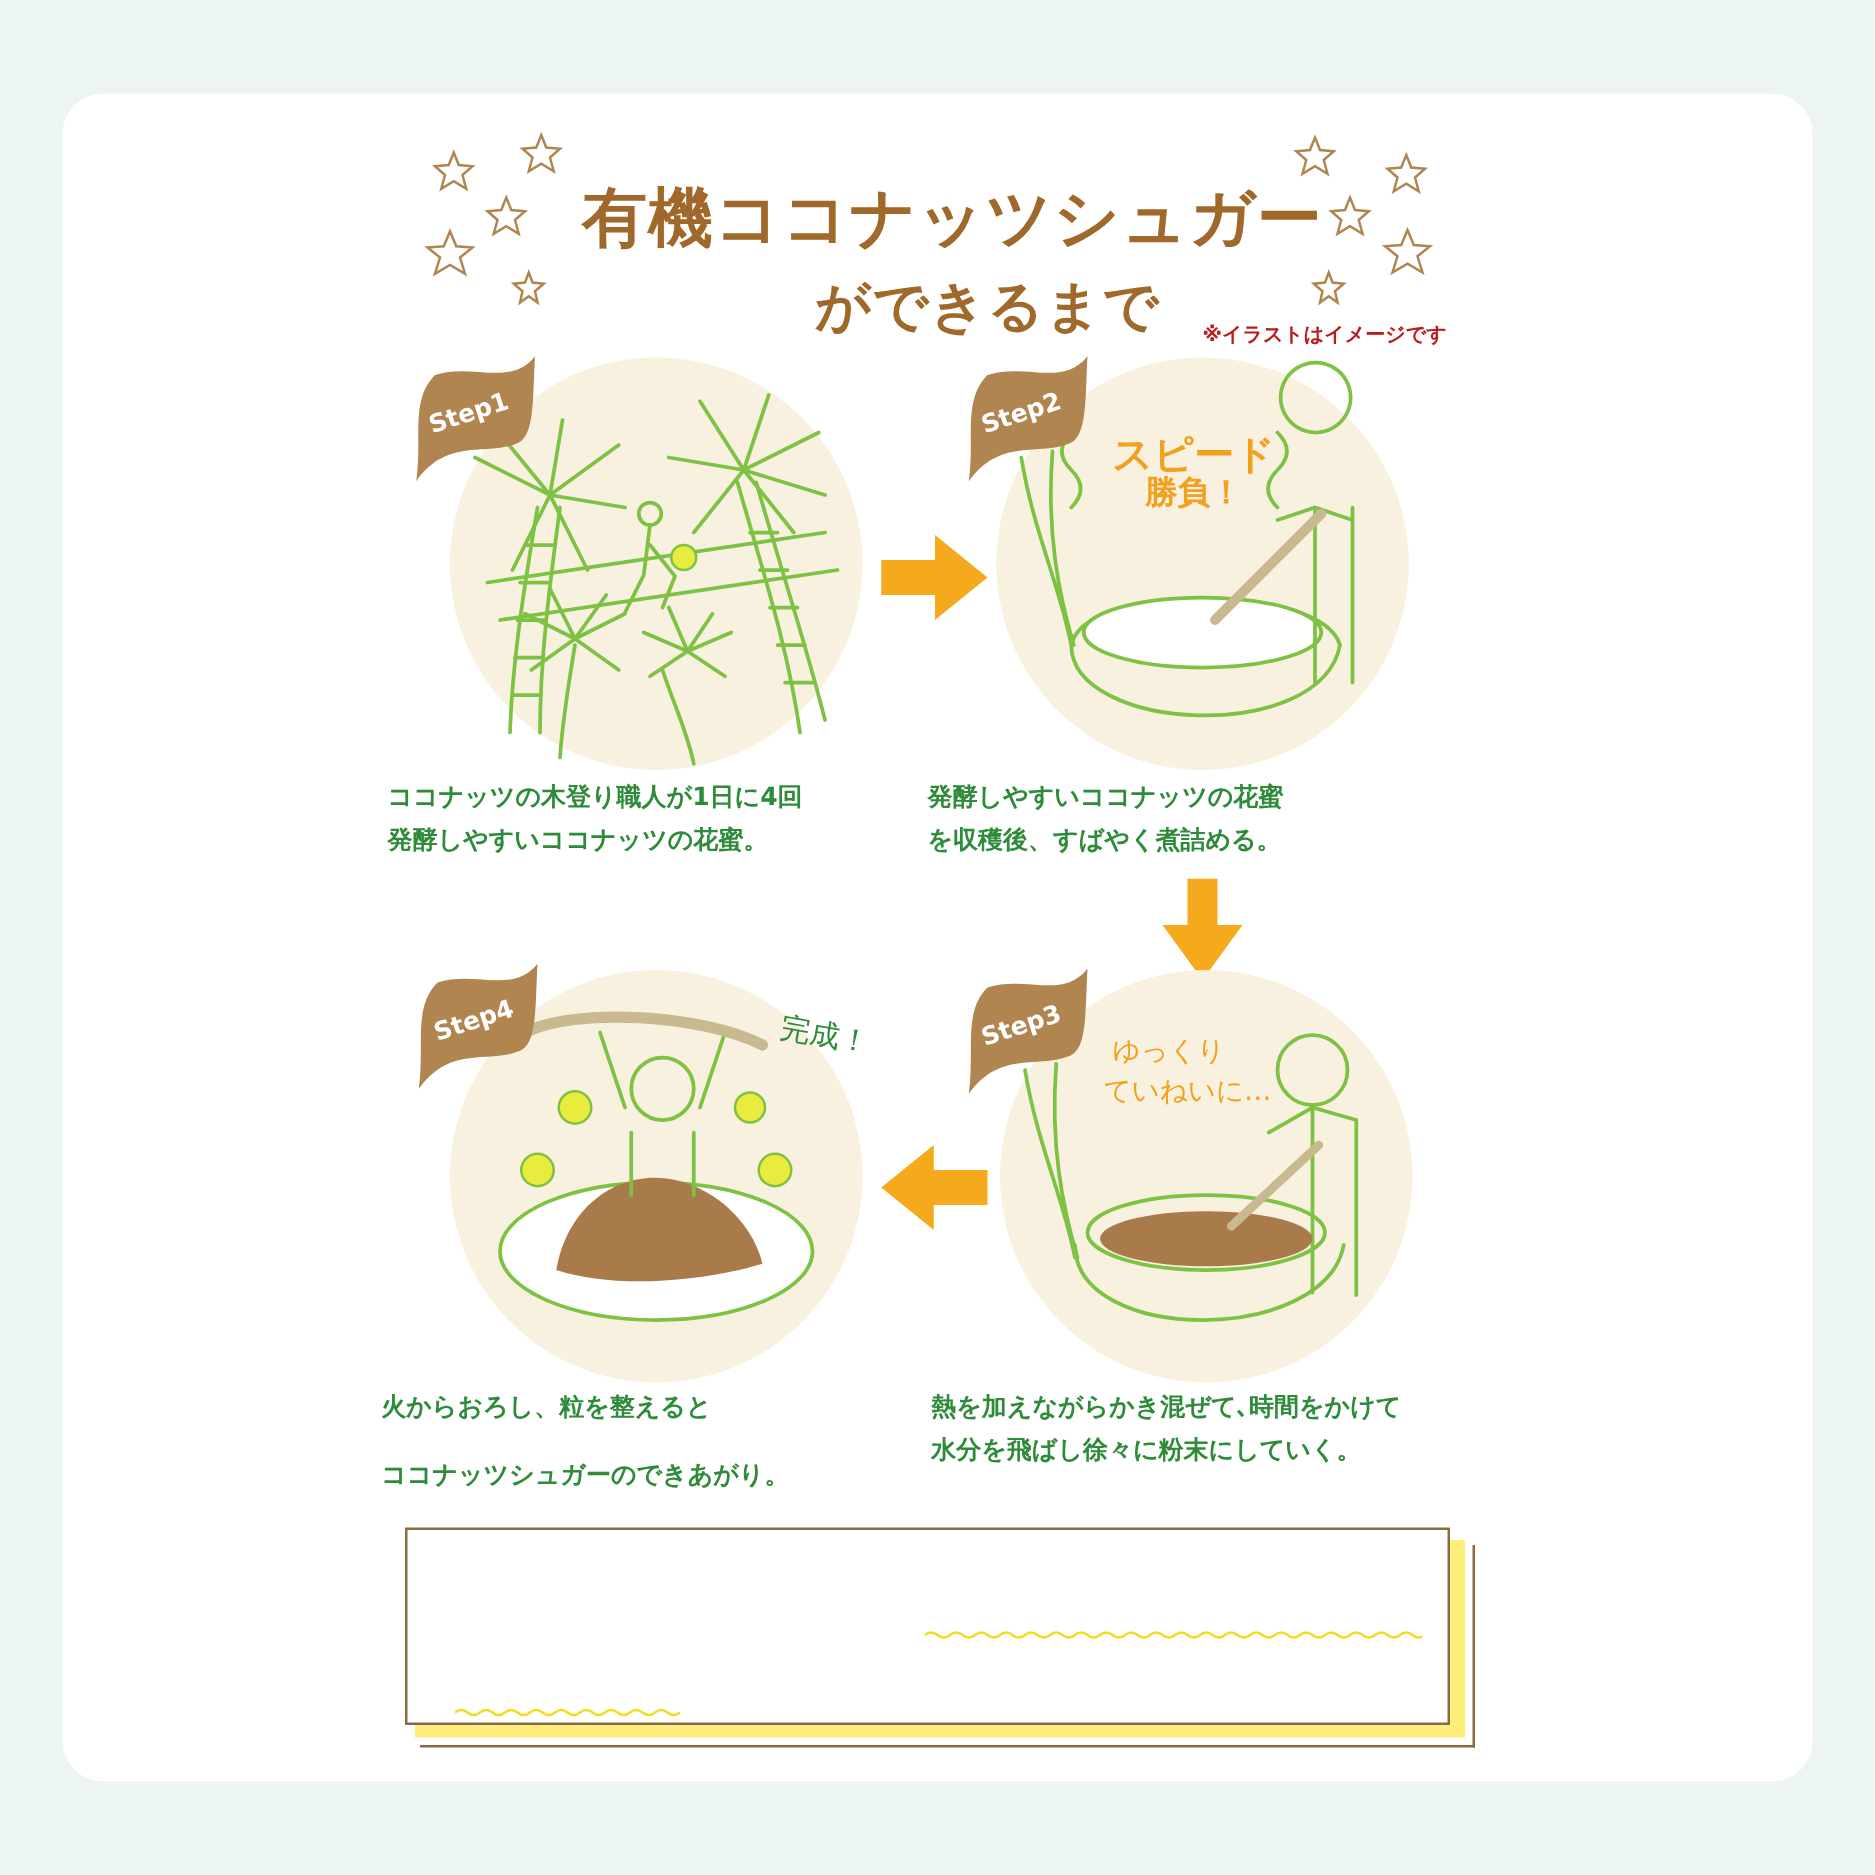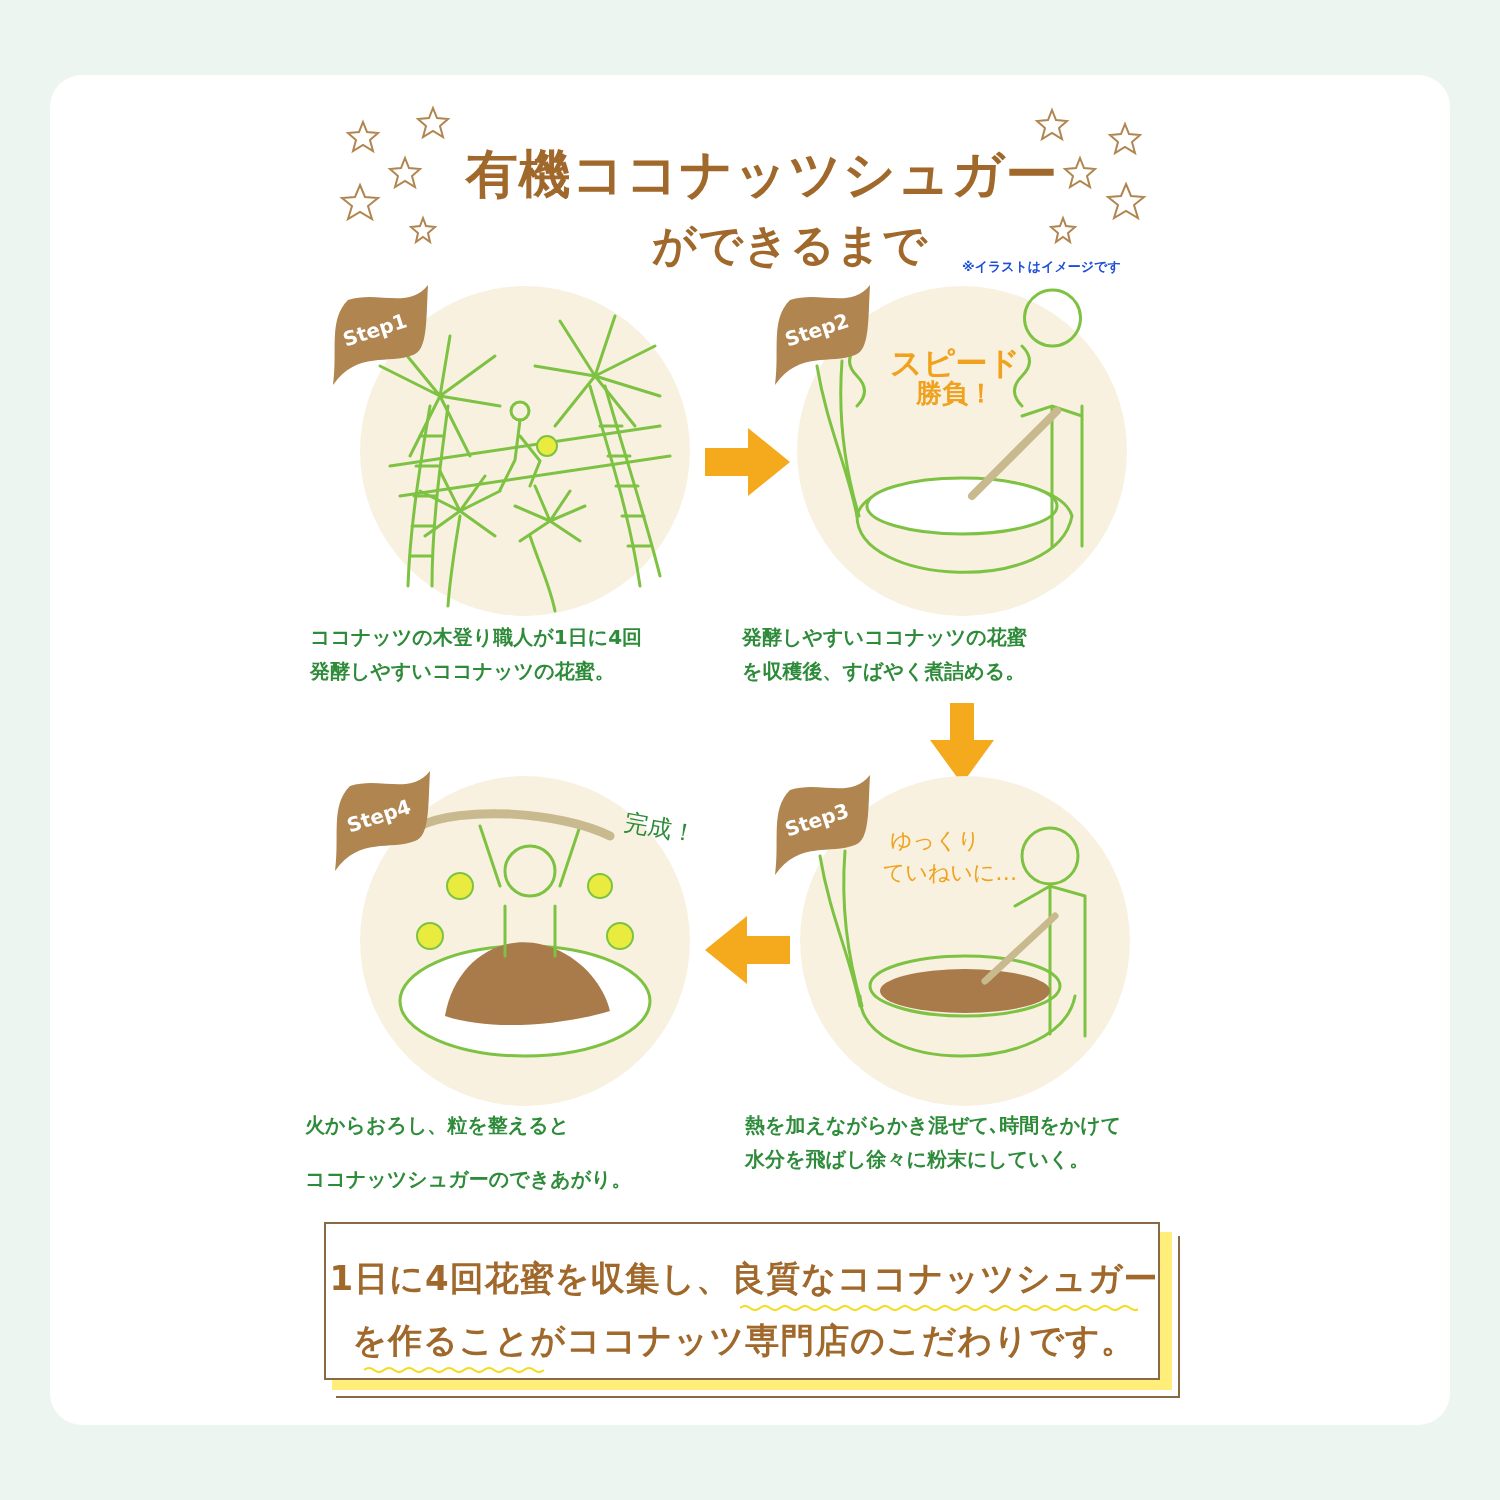--- a/index.html
+++ b/index.html
@@ -2,21 +2,21 @@
 <html><head>
 <meta charset="utf-8">
 <style>
   html,body{margin:0;padding:0;}
   body{width:1500px;height:1500px;background:#EDF5F0;position:relative;overflow:hidden;font-family:"DejaVu Sans","Liberation Sans",sans-serif;}
   .card{position:absolute;left:50px;top:75px;width:1400px;height:1350px;background:#fff;border-radius:32px;}
   .abs{position:absolute;}
   .title{position:absolute;left:12px;width:1500px;text-align:center;color:#A0692B;font-weight:bold;letter-spacing:1px;}
   .title.l1{top:140px;font-size:52px;}
   .title.l2{top:216px;font-size:44px;padding-left:28px;}
-  .note{position:absolute;left:962px;top:258px;font-size:13px;color:#1d4ed8;font-weight:bold;}
+  .note{position:absolute;left:962px;top:258px;font-size:16px;color:#b91c1c;font-weight:bold;}
   .circle{position:absolute;width:330px;height:330px;border-radius:50%;background:#F8F1E0;}
   .flag{position:absolute;width:130px;height:80px;}
   .flag-text{position:absolute;color:#fff;font-weight:bold;font-size:20px;transform:rotate(-18deg);}
   .caption{position:absolute;width:440px;color:#2E8B3A;font-weight:bold;font-size:20px;line-height:34px;}
   .speech{position:absolute;color:#F0A21E;font-weight:bold;text-align:center;}
   .arrow{position:absolute;}
   .msg-shadow{position:absolute;left:336px;top:1236px;width:842px;height:160px;border-right:2px solid #8A6A45;border-bottom:2px solid #8A6A45;}
   .msg-yellow{position:absolute;left:332px;top:1232px;width:840px;height:158px;background:#FFEF7A;}
   .msg-box{position:absolute;left:324px;top:1222px;width:836px;height:158px;background:#fff;border:2px solid #8A6A45;box-sizing:border-box;}
   .msg-line{position:absolute;left:0;width:836px;text-align:center;color:#A0692B;font-weight:bold;font-size:34px;letter-spacing:1px;}
@@ -165,21 +165,19 @@
       <path d="M20 20 C50 10 80 30 100 5 C98 40 100 70 85 75 C60 85 30 70 5 105 C10 70 0 40 20 20Z" fill="#B08550"></path>
     </svg>
   <span class="flag-text" style="left:16px;top:38px;">Step4</span>
 </div>
 <div class="caption" style="left:305px;top:1108px;">火からおろし、粒を整えると</div>
 <div class="caption" style="left:305px;top:1142px;margin-top:20px;">ココナッツシュガーのできあがり。</div>
 
 <div class="msg-shadow"></div>
 <div class="msg-yellow"></div>
 <div class="msg-box">
-  <div class="msg-line" style="top:32px;">1日に4回花蜜を収集し、良質なココナッツシュガー</div>
   <svg class="wavy" style="left:414px;top:80px;" width="398" height="8" viewBox="0 0 398 8">
     <path d="M0 4 q5 -4 10 0 t10 0 t10 0 t10 0 t10 0 t10 0 t10 0 t10 0 t10 0 t10 0 t10 0 t10 0 t10 0 t10 0 t10 0 t10 0 t10 0 t10 0 t10 0 t10 0 t10 0 t10 0 t10 0 t10 0 t10 0 t10 0 t10 0 t10 0 t10 0 t10 0 t10 0 t10 0 t10 0 t10 0 t10 0 t10 0 t10 0 t10 0 t10 0 t10 0" fill="none" stroke="#F2DC1E" stroke-width="2"></path>
   </svg>
-  <div class="msg-line" style="top:94px;">を作ることがココナッツ専門店のこだわりです。</div>
   <svg class="wavy" style="left:38px;top:142px;" width="180" height="8" viewBox="0 0 180 8">
     <path d="M0 4 q5 -4 10 0 t10 0 t10 0 t10 0 t10 0 t10 0 t10 0 t10 0 t10 0 t10 0 t10 0 t10 0 t10 0 t10 0 t10 0 t10 0 t10 0 t10 0" fill="none" stroke="#F2DC1E" stroke-width="2"></path>
   </svg>
 </div>
 
 </body></html>

